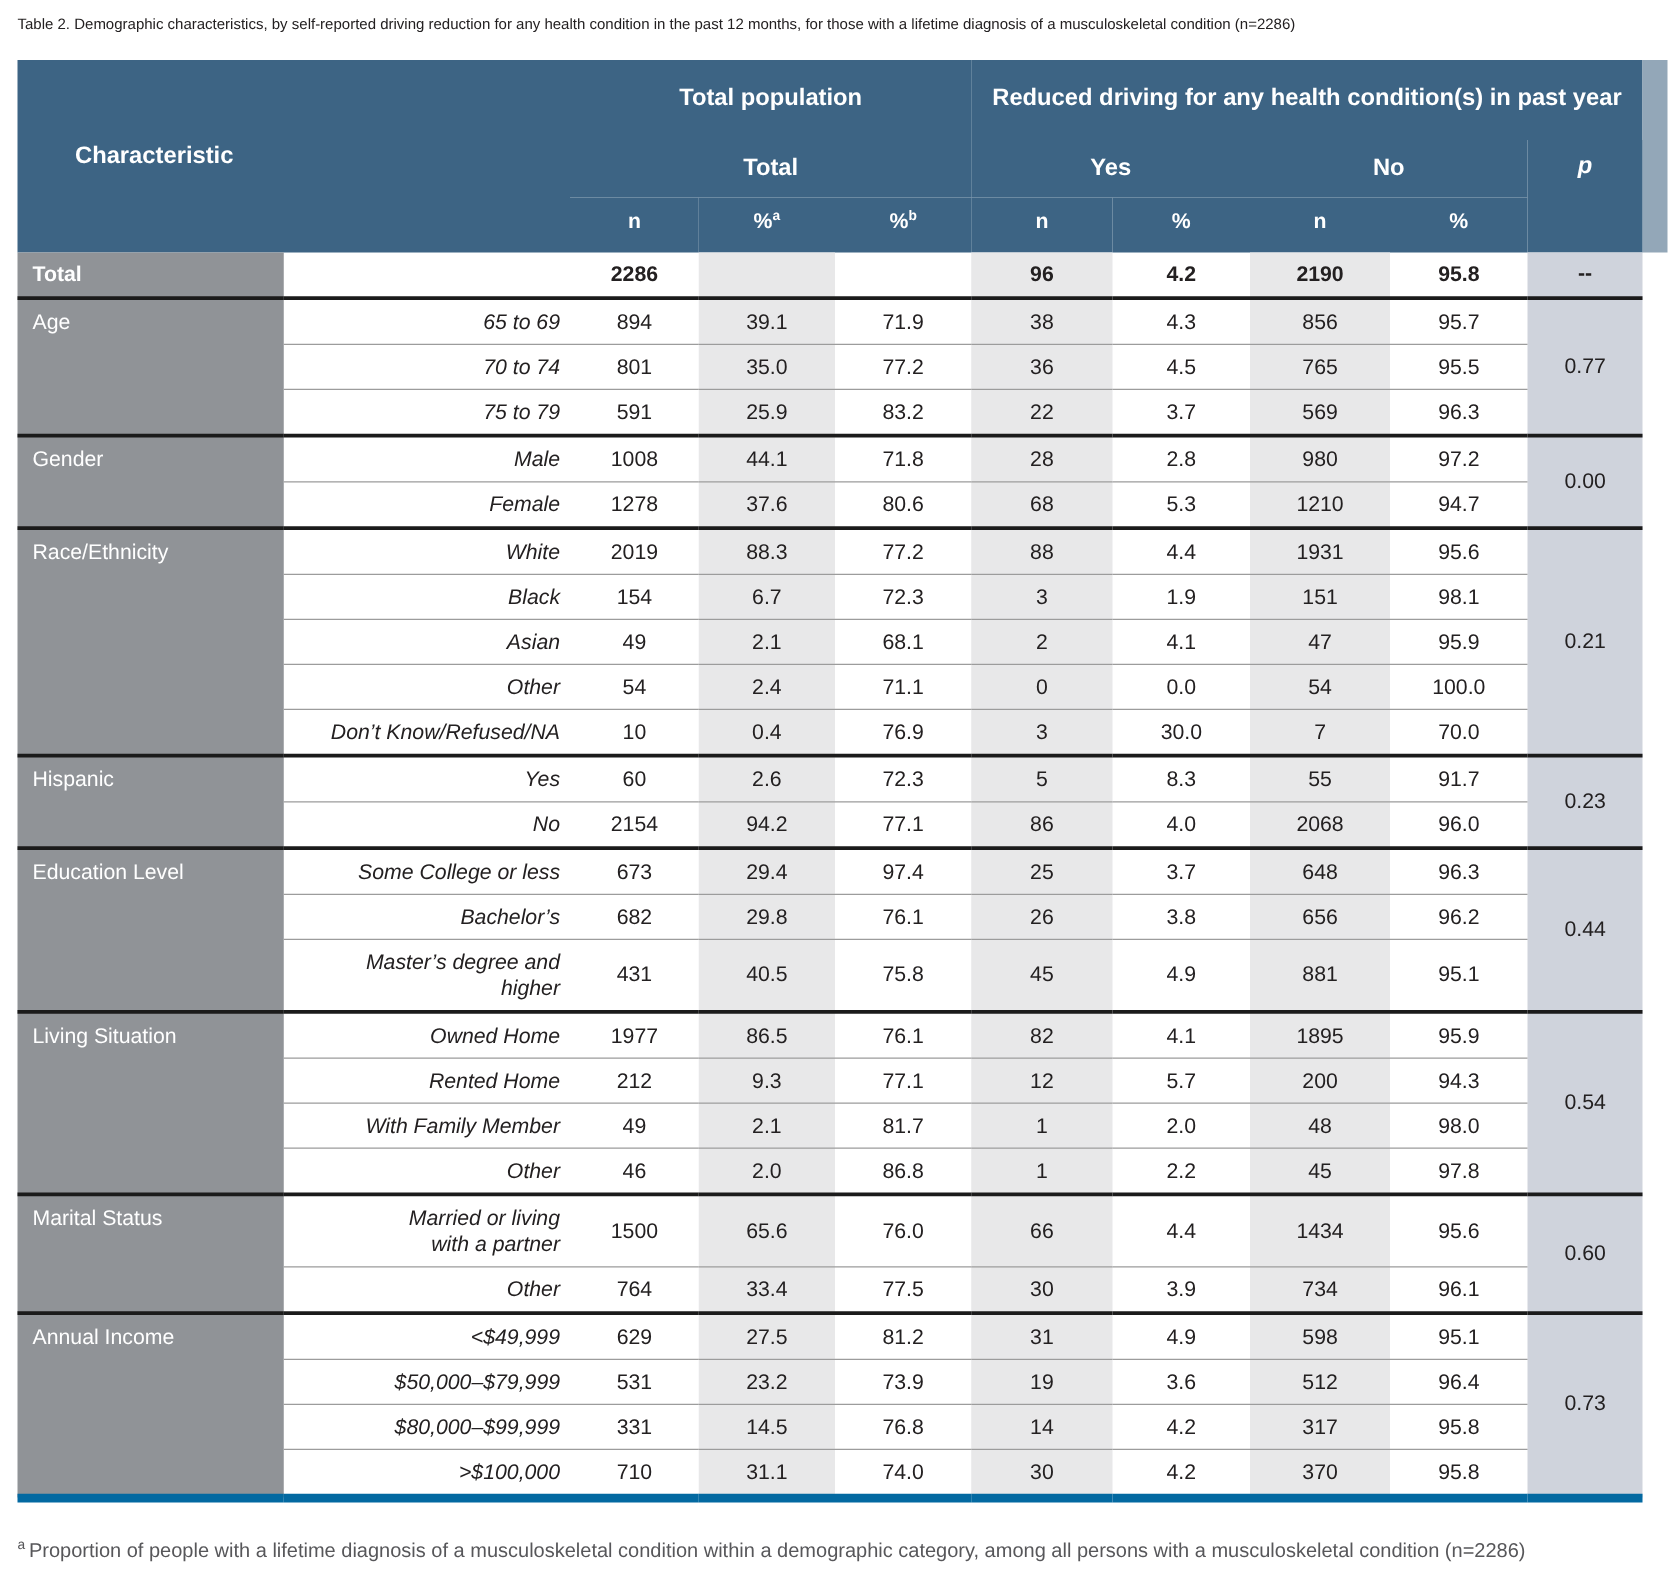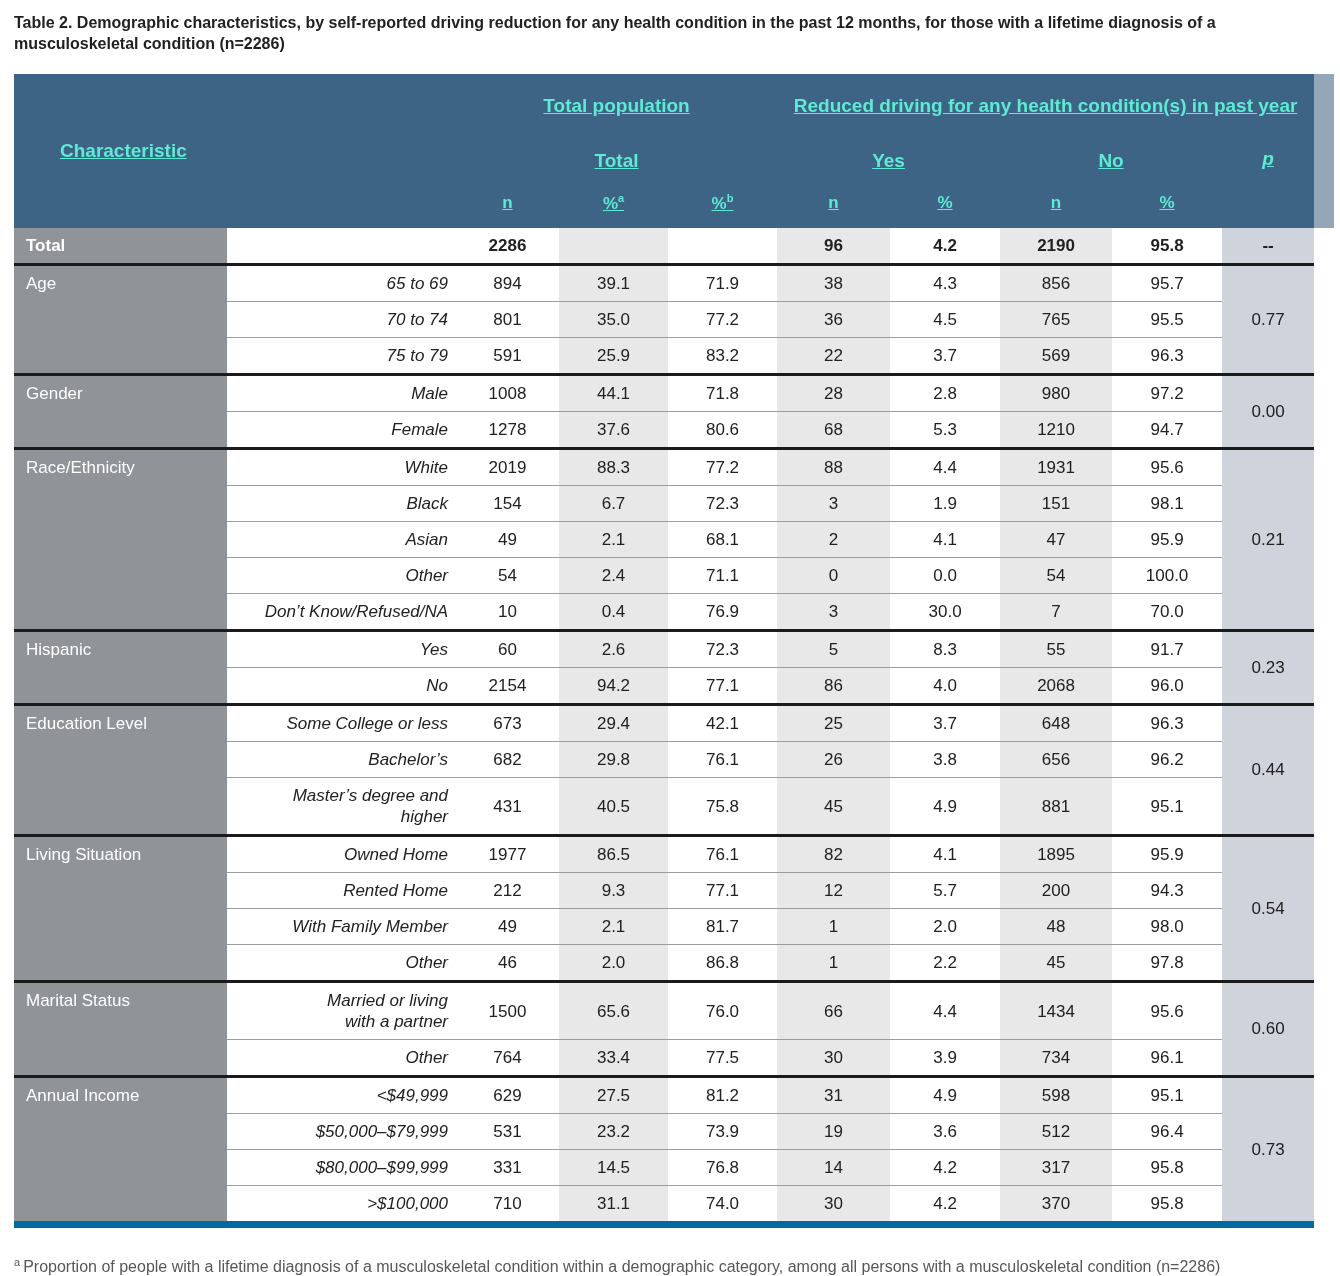--- a/index.html
+++ b/index.html
@@ -1,25 +1,25 @@
 <!DOCTYPE html>
 <html><head>
 <meta charset="utf-8">
 <style>
   html,body{margin:0;padding:0;background:#ffffff;}
   body{width:1340px;font-family:"Liberation Sans","DejaVu Sans",sans-serif;color:#232021;}
   .page{width:1340px;box-sizing:border-box;padding:10px 14px 20px 14px;}
-  .title{font-size:16px;font-weight:700;line-height:1.32;color:#232021;max-width:1290px;margin:2px 0 20px 0;}
+  .title{font-size:12px;font-weight:400;line-height:1.32;color:#232021;max-width:1290px;margin:2px 0 20px 0;}
   table.demo{border-collapse:collapse;table-layout:fixed;width:1320px;}
   col.c1{width:213px}col.c2{width:229px}col.c3{width:103px}col.c4{width:109px}
   col.c5{width:109px}col.c6{width:113px}col.c7{width:110px}col.c8{width:112px}
   col.c9{width:110px}col.c10{width:92px}col.c11{width:20px}
 
   
-  thead th{background:#3d6484;color:#5eead4;font-weight:600;border:0;text-decoration:underline;}
+  thead th{background:#3d6484;color:#ffffff;font-weight:600;border:0;}
   .hchar{font-size:19px;text-align:left;vertical-align:middle;padding-left:46px;}
   .hgroup{font-size:19px;vertical-align:middle;height:56px;padding:4px 10px;line-height:1.2;}
   .hsub{font-size:19px;vertical-align:middle;height:46px;padding:0;}
   .hp{font-style:italic;vertical-align:top;padding-top:10px;}
   .hcol{font-size:17px;vertical-align:middle;height:38px;padding:0 0 6px 0;}
   .hcol sup{font-size:11px;}
   .hstrip{background:#93a7b8;}
 
   
   tbody th.row-label{background:#909397;color:#ffffff;font-weight:400;font-size:17px;
@@ -224,21 +224,21 @@
           <td class="val shade">86</td>
           <td class="val">4.0</td>
           <td class="val shade">2068</td>
           <td class="val">96.0</td>
         </tr>
         <tr class="group-start">
           <th class="row-label" rowspan="3">Education Level</th>
           <td class="cat">Some College or less</td>
           <td class="val">673</td>
           <td class="val shade">29.4</td>
-          <td class="val">42.1</td>
+          <td class="val">97.4</td>
           <td class="val shade">25</td>
           <td class="val">3.7</td>
           <td class="val shade">648</td>
           <td class="val">96.3</td>
           <td class="pcell" rowspan="3">0.44</td>
         </tr>
         <tr>
           <td class="cat">Bachelor’s</td>
           <td class="val">682</td>
           <td class="val shade">29.8</td>

